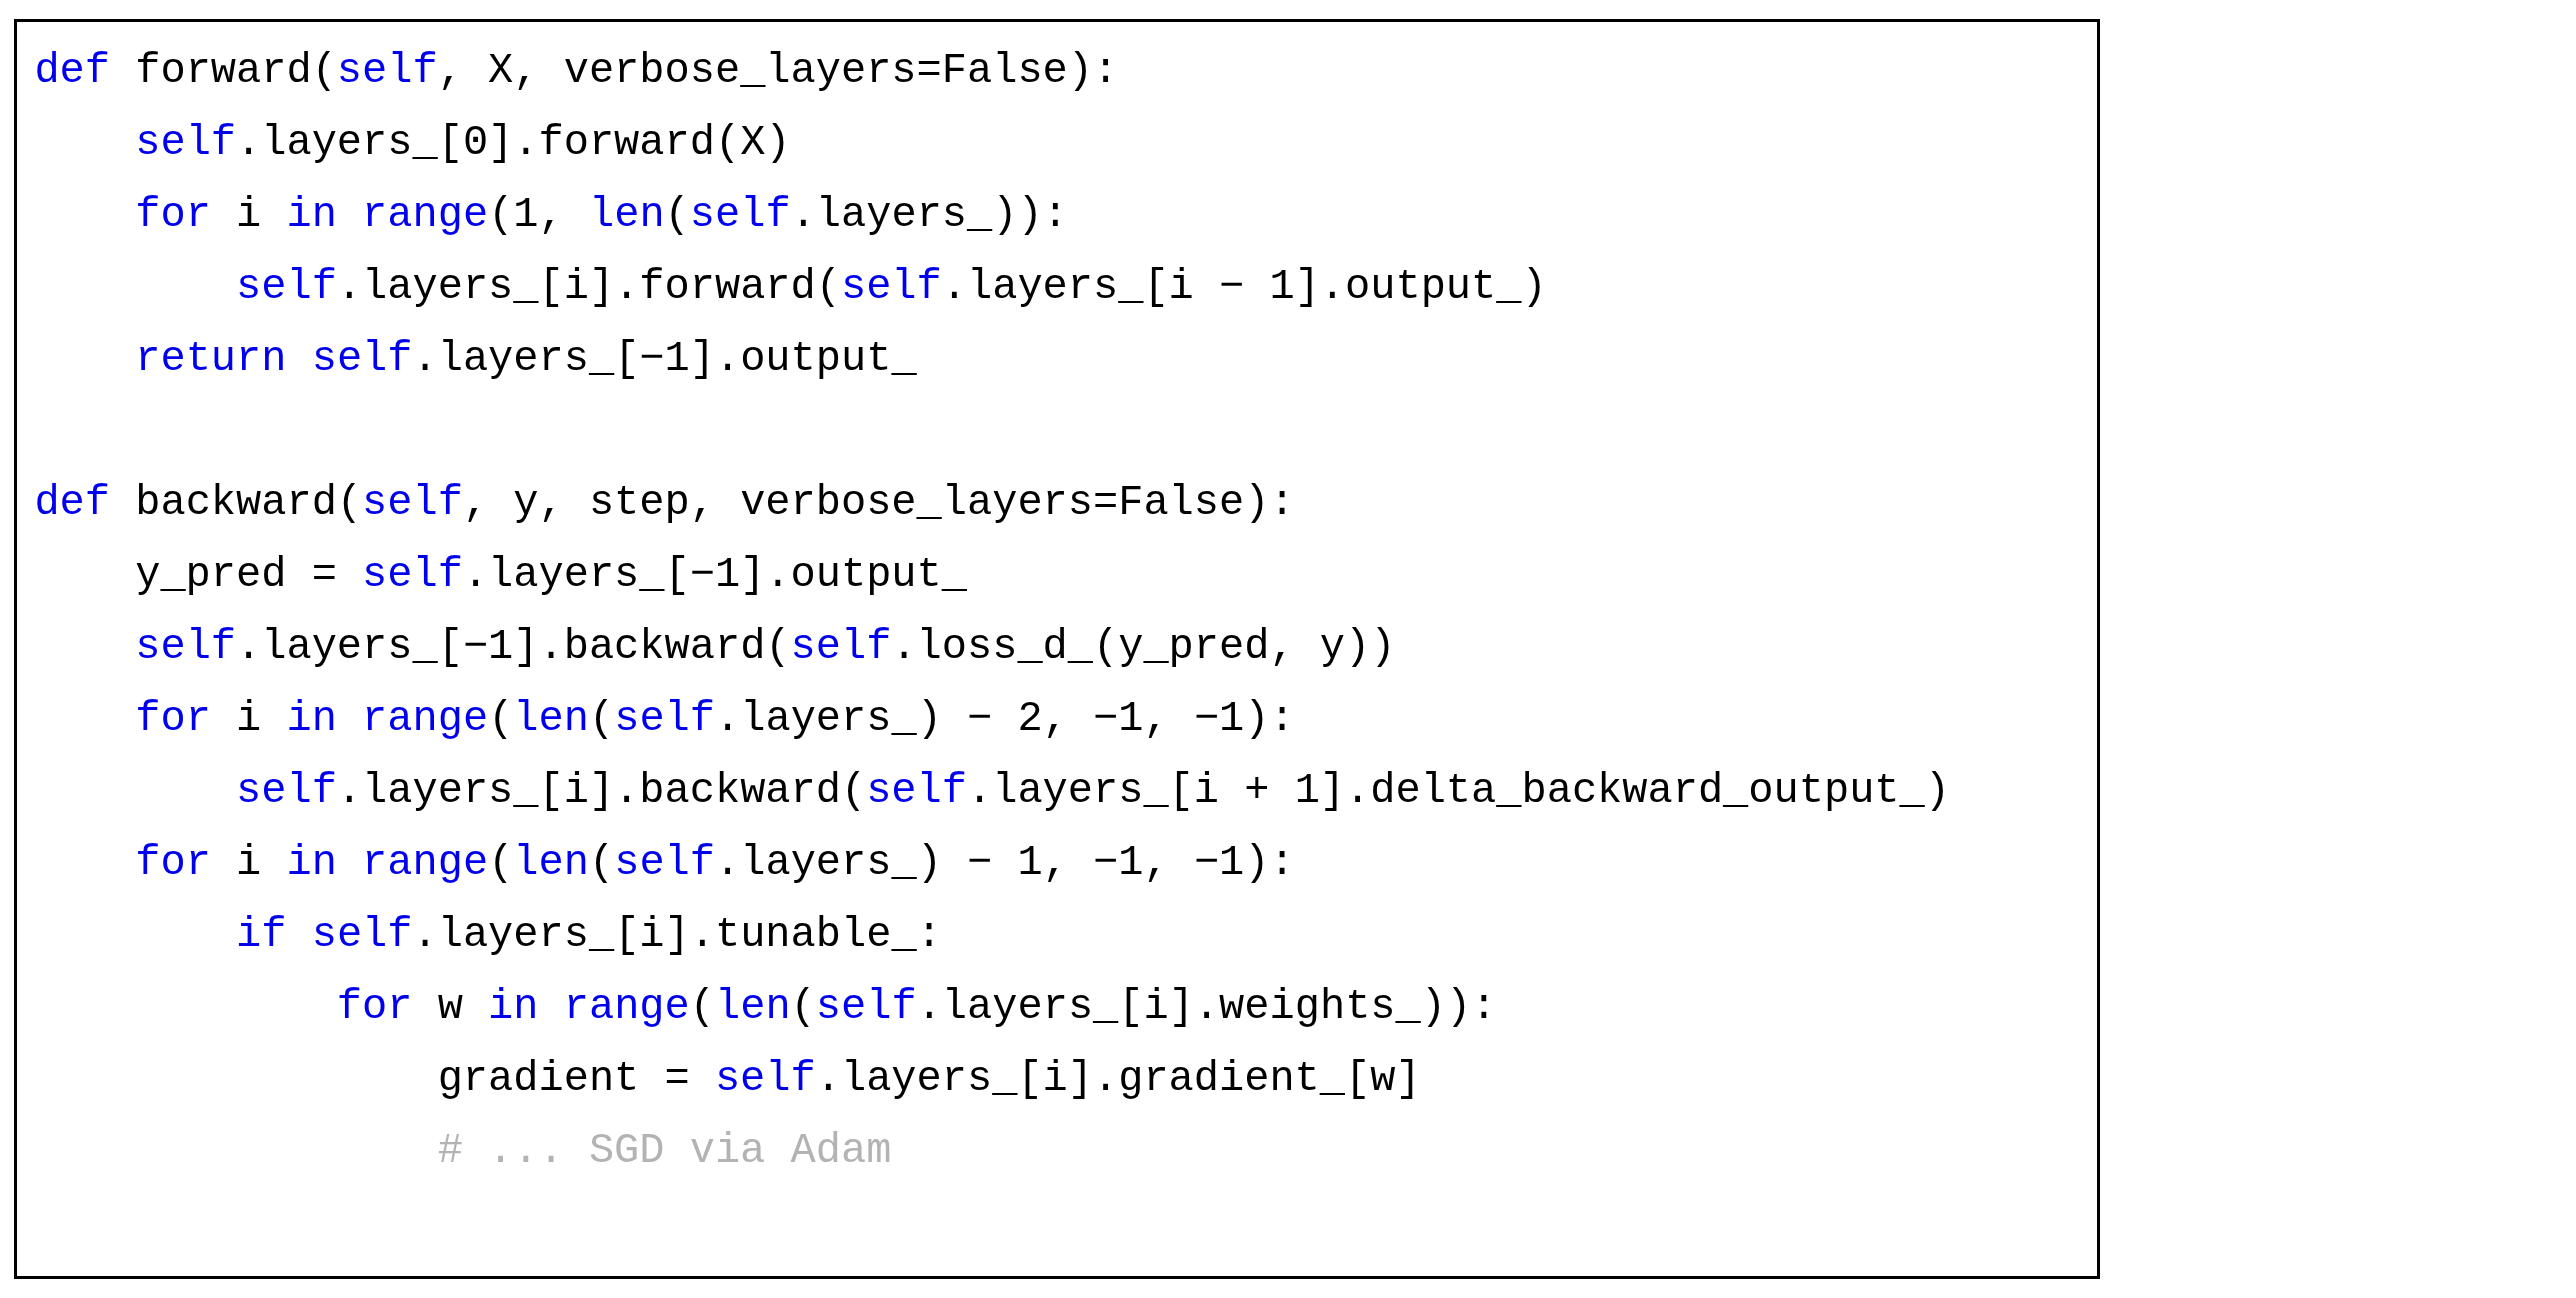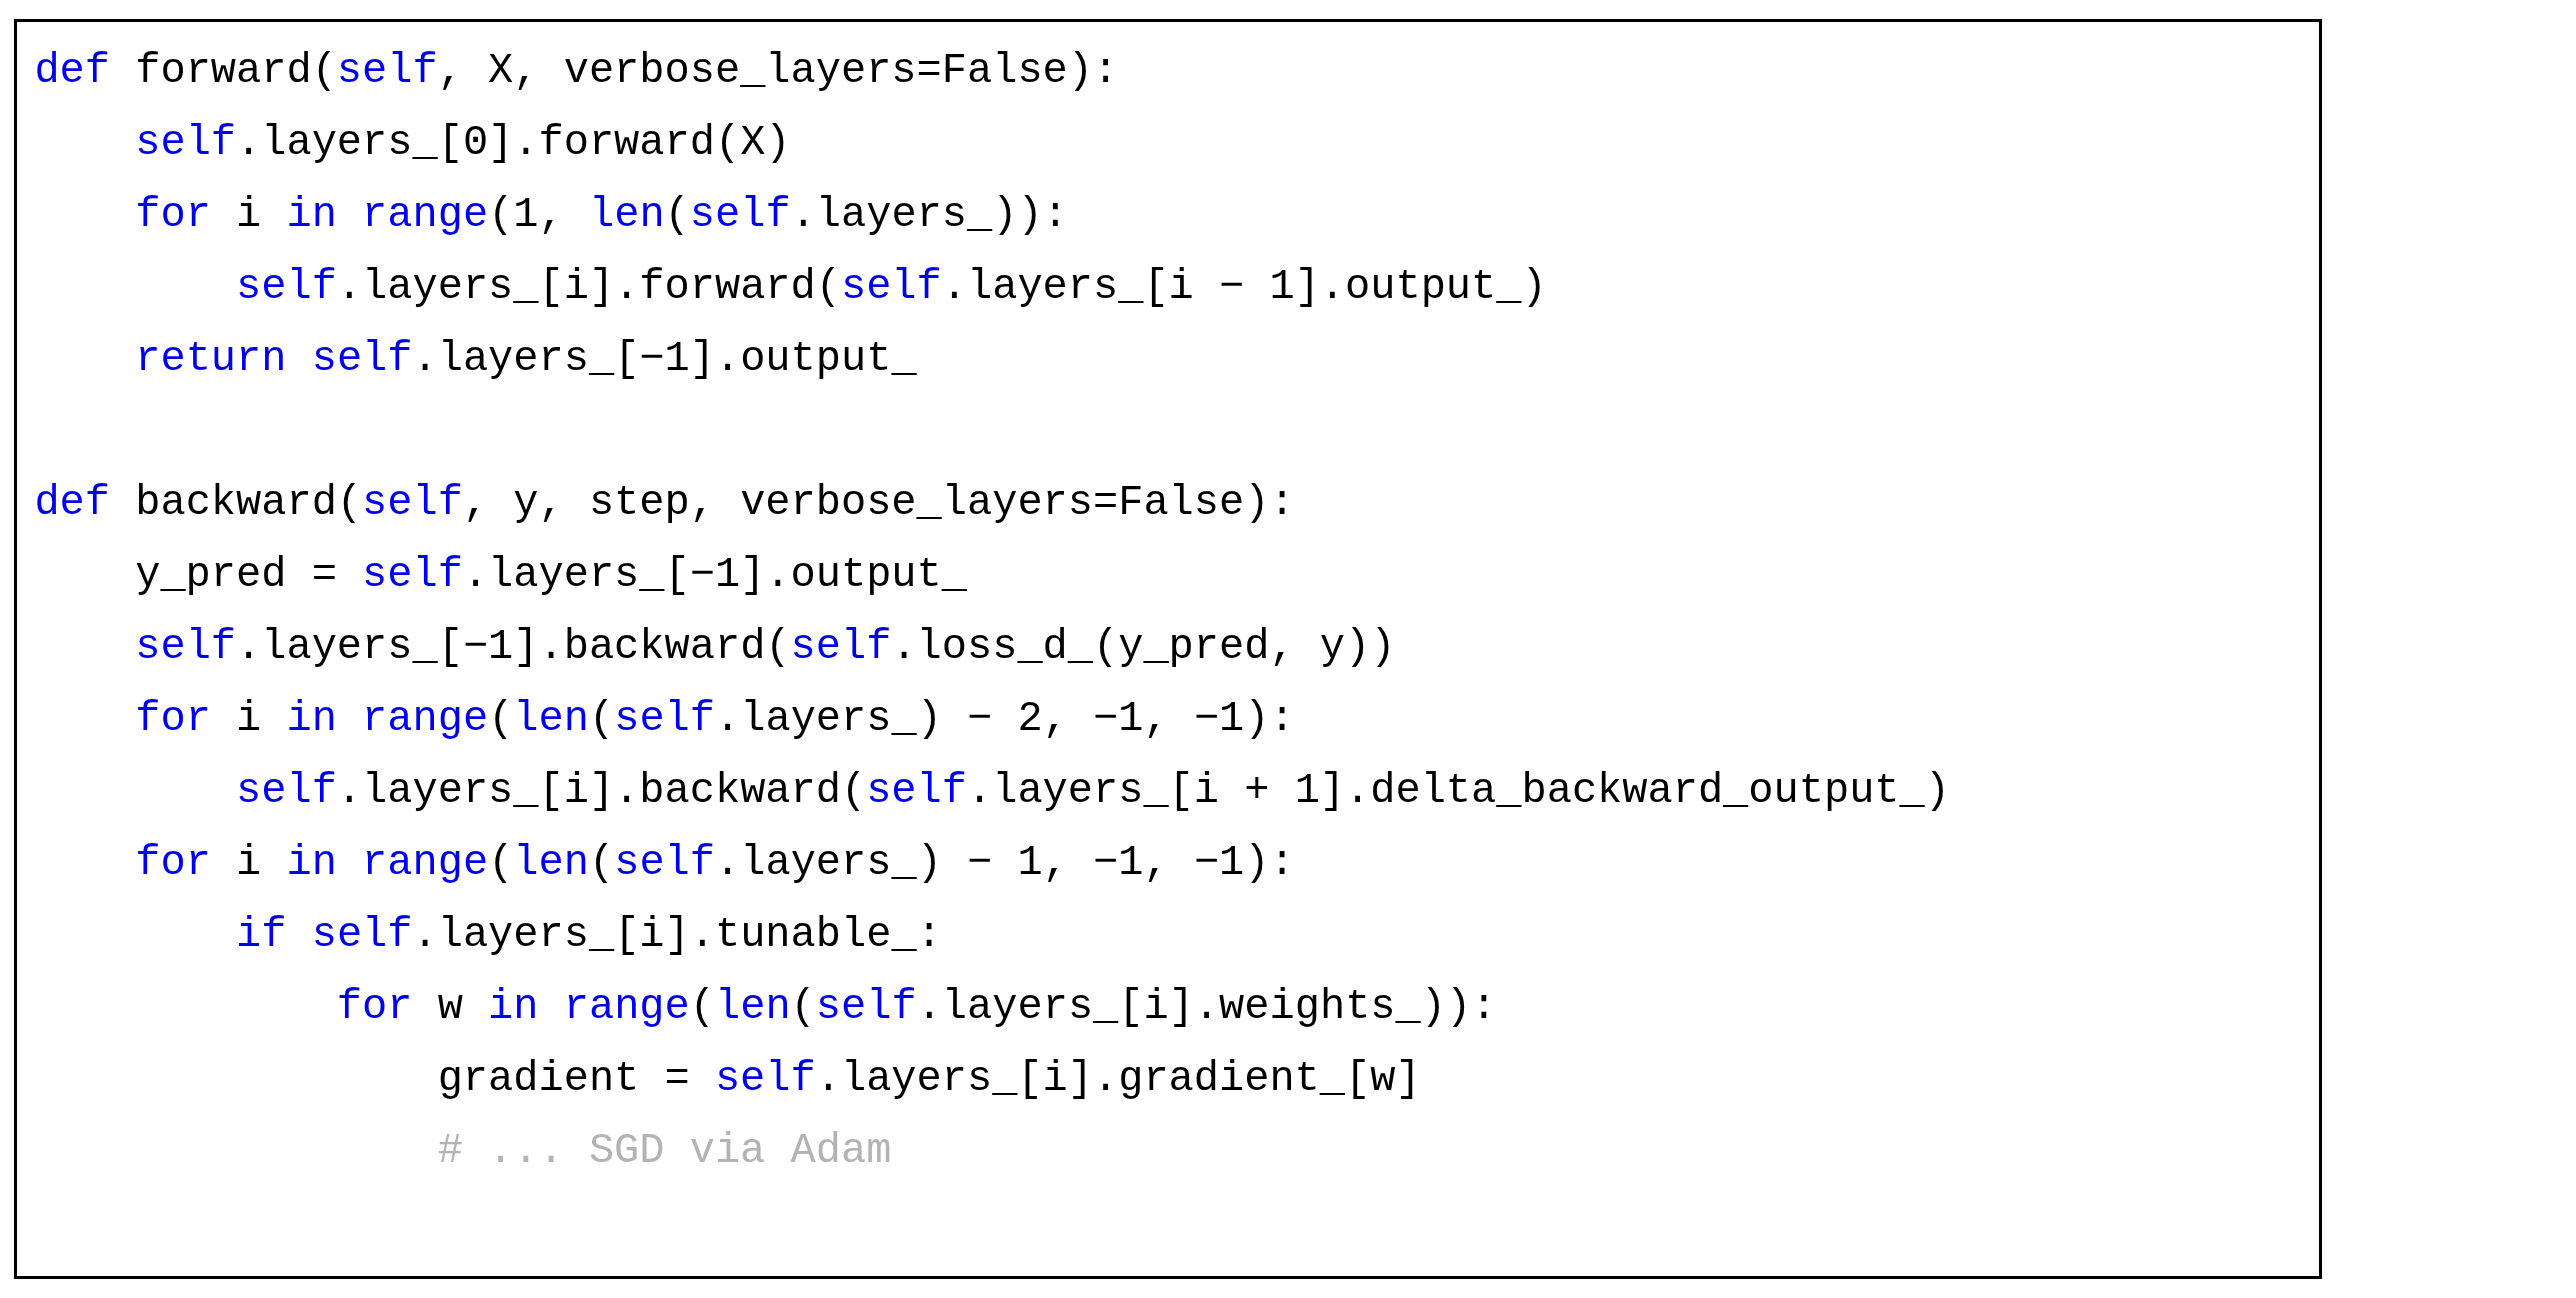--- a/index.html
+++ b/index.html
@@ -13,21 +13,21 @@
   html, body {
     width: 2576px;
     height: 1298px;
     background: var(--bg);
     font-family: "Liberation Mono", "DejaVu Sans Mono", monospace;
   }
   .code-frame {
     position: absolute;
     left: 13.8px;
     top: 19px;
-    width: 2308px;
+    width: 2086px;
     height: 1260px;
     border: 3.1px solid var(--frame);
     background: var(--bg);
     overflow: hidden;
   }
   .code {
     padding: 13px 0 0 17.6px;
     font-size: 42px;
     line-height: 72px;
     color: var(--plain);

